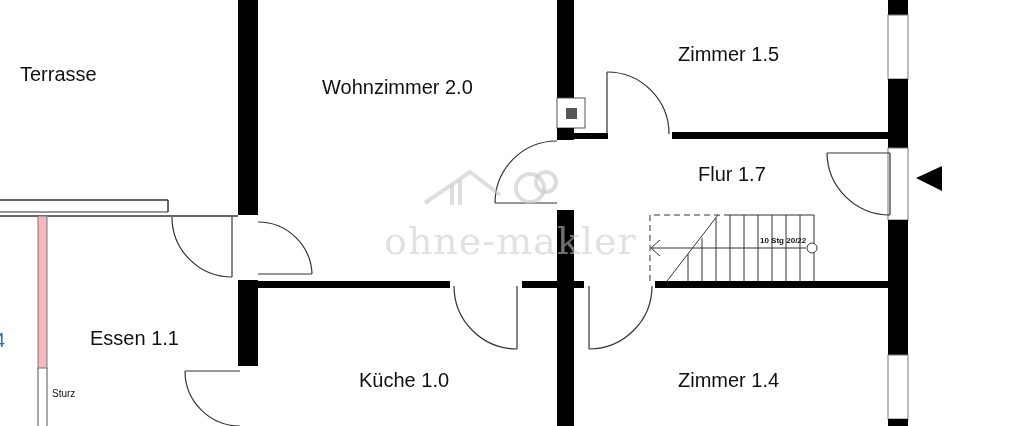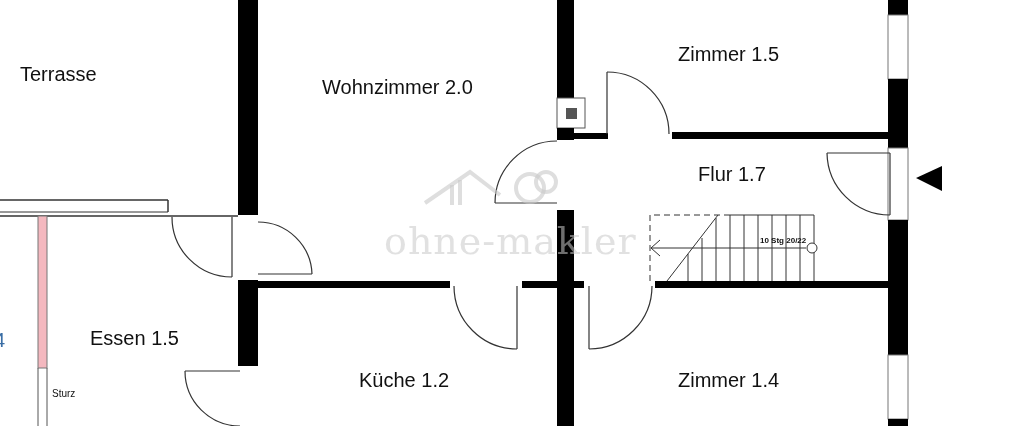--- a/index.html
+++ b/index.html
@@ -105,19 +105,19 @@
     <circle cx="546" cy="182" r="10"></circle>
   </g>
 </svg>
 
 <div class="watermark">ohne-makler</div>
 
 <div class="label" style="left:20px; top:63px;">Terrasse</div>
 <div class="label" style="left:322px; top:76px;">Wohnzimmer 2.0</div>
 <div class="label" style="left:678px; top:43px;">Zimmer 1.5</div>
 <div class="label" style="left:698px; top:163px;">Flur 1.7</div>
-<div class="label" style="left:90px; top:327px;">Essen 1.5</div>
-<div class="label" style="left:359px; top:369px;">Küche 1.2</div>
+<div class="label" style="left:90px; top:327px;">Essen 1.1</div>
+<div class="label" style="left:359px; top:369px;">Küche 1.0</div>
 <div class="label" style="left:678px; top:369px;">Zimmer 1.4</div>
 
 <div class="label small" style="left:52px; top:388px;">Sturz</div>
 <div class="label small" style="left:-6px; top:329px; font-size:20px; color:#3a6ea5;">4</div>
 <div class="stair" style="left:760px; top:236px;">10 Stg 20/22</div>
 
 </body></html>

